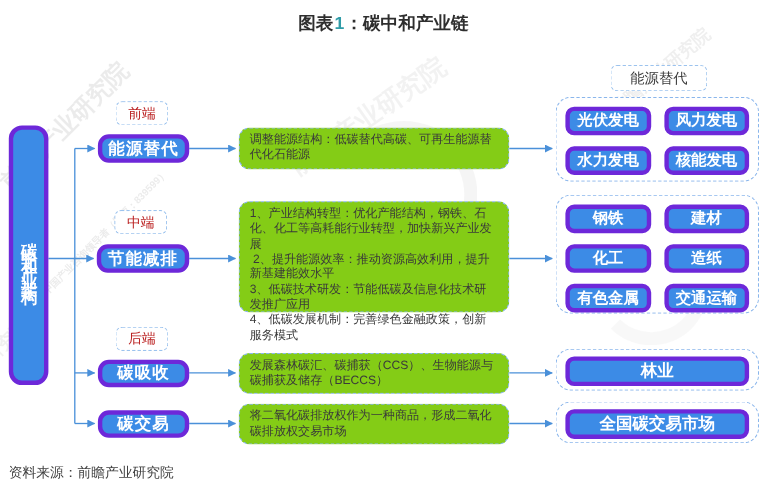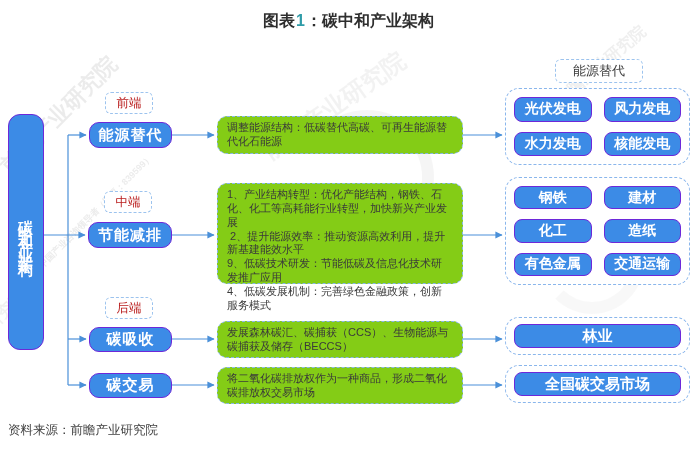--- a/index.html
+++ b/index.html
@@ -7,21 +7,21 @@
     position:relative;width:697px;height:450px;background:#fff;overflow:hidden;
     font-family:"Liberation Sans","DejaVu Sans",sans-serif;color:#333;
   }
   
   .wm{position:absolute;color:#dcdcdc;opacity:.55;white-space:nowrap;z-index:0;font-weight:bold;}
   .wm-circle{position:absolute;border:12px solid #f0f0f0;border-left-color:transparent;
     border-radius:50%;opacity:.6;z-index:0;}
   
   .abs{position:absolute;z-index:2;box-sizing:border-box;}
   .bluebox{
-    background:#3c8be6;border:1px solid #6d28d9;border-radius:10px;color:#fff;
+    background:#3c8be6;border:4px solid #6d28d9;border-radius:10px;color:#fff;
     font-weight:bold;display:flex;align-items:center;justify-content:center;
   }
   .branch{font-size:15px;letter-spacing:1px;}
   .dash{
     background:#fff;border:1px dashed #8ab6ec;border-radius:8px;
     display:flex;align-items:center;justify-content:center;
   }
   .stage-label{font-size:12.5px;color:#b91c1c;border-color:#9cc3ee;border-radius:6px;}
   .desc{
     background:#84cc16;border:1px dashed #8ab6ec;border-radius:10px;
@@ -56,21 +56,21 @@
 
   <div class="wm" style="left:-18px;top:100px;font-size:22px;transform:rotate(-45deg);">前瞻产业研究院</div>
   <div class="wm" style="left:18px;top:205px;font-size:9px;transform:rotate(-45deg);">中国产业咨询领导者（股票：839599）</div>
   <div class="wm" style="left:250px;top:90px;font-size:24px;transform:rotate(-35deg);opacity:.35;">前瞻产业研究院</div>
   <div class="wm" style="left:545px;top:55px;font-size:16px;transform:rotate(-40deg);opacity:.45;">前瞻产业研究院</div>
   <div class="wm" style="left:55px;top:450px;font-size:16px;transform:rotate(-45deg) translateY(-180px);opacity:.4;">前瞻产业研究院</div>
   <div class="wm-circle" style="left:300px;top:110px;width:110px;height:110px;"></div>
   <div class="wm-circle" style="left:540px;top:210px;width:80px;height:80px;opacity:.4;"></div>
 
   <div class="title">
-    <span>图表</span><span class="num">1</span><span>：碳中和产业架构</span>
+    <span>图表</span><span class="num">1</span><span>：碳中和产业链</span>
   </div>
 
   <svg class="lines" width="697" height="450">
     <defs>
       <marker id="ah" markerWidth="7" markerHeight="7" refX="5.5" refY="3" orient="auto">
         <path d="M0,0 L6,3 L0,6 Z" fill="#4a90d9"></path>
       </marker>
     </defs>
     <g stroke="#4a90d9" stroke-width="1.2" fill="none">
       <line x1="68" y1="135" x2="68" y2="385"></line>
@@ -98,21 +98,21 @@
   <div class="abs dash stage-label" style="left:105px;top:297px;width:48px;height:22px;font-family:Liberation Mono, monospace;">后端</div>
 
   <div class="abs bluebox branch" style="left:89px;top:122px;width:83px;height:26px;">能源替代</div>
   <div class="abs bluebox branch" style="left:88px;top:222px;width:84px;height:26px;">节能减排</div>
   <div class="abs bluebox branch" style="left:89px;top:327px;width:83px;height:25px;">碳吸收</div>
   <div class="abs bluebox branch" style="left:89px;top:373px;width:83px;height:25px;">碳交易</div>
 
   <div class="abs desc" style="left:217px;top:116px;width:246px;height:38px;">调整能源结构：低碳替代高碳、可再生能源替代化石能源</div>
   <div class="abs desc" style="left:217px;top:183px;width:246px;height:101px;">1、产业结构转型：优化产能结构，钢铁、石化、化工等高耗能行业转型，加快新兴产业发展
  2、提升能源效率：推动资源高效利用，提升新基建能效水平
-9、低碳技术研发：节能低碳及信息化技术研发推广应用
+3、低碳技术研发：节能低碳及信息化技术研发推广应用
 4、低碳发展机制：完善绿色金融政策，创新服务模式</div>
   <div class="abs desc" style="left:217px;top:321px;width:246px;height:37px;">发展森林碳汇、碳捕获（CCS）、生物能源与碳捕获及储存（BECCS）</div>
   <div class="abs desc" style="left:217px;top:367px;width:246px;height:37px;">将二氧化碳排放权作为一种商品，形成二氧化碳排放权交易市场</div>
 
   <div class="abs dash ind-header" style="left:555px;top:59px;width:88px;height:24px;">能源替代</div>
 
   <div class="abs group" style="left:505px;top:88px;width:185px;height:77px;">
     <div class="bluebox indbtn">光伏发电</div>
     <div class="bluebox indbtn">风力发电</div>
     <div class="bluebox indbtn">水力发电</div>

